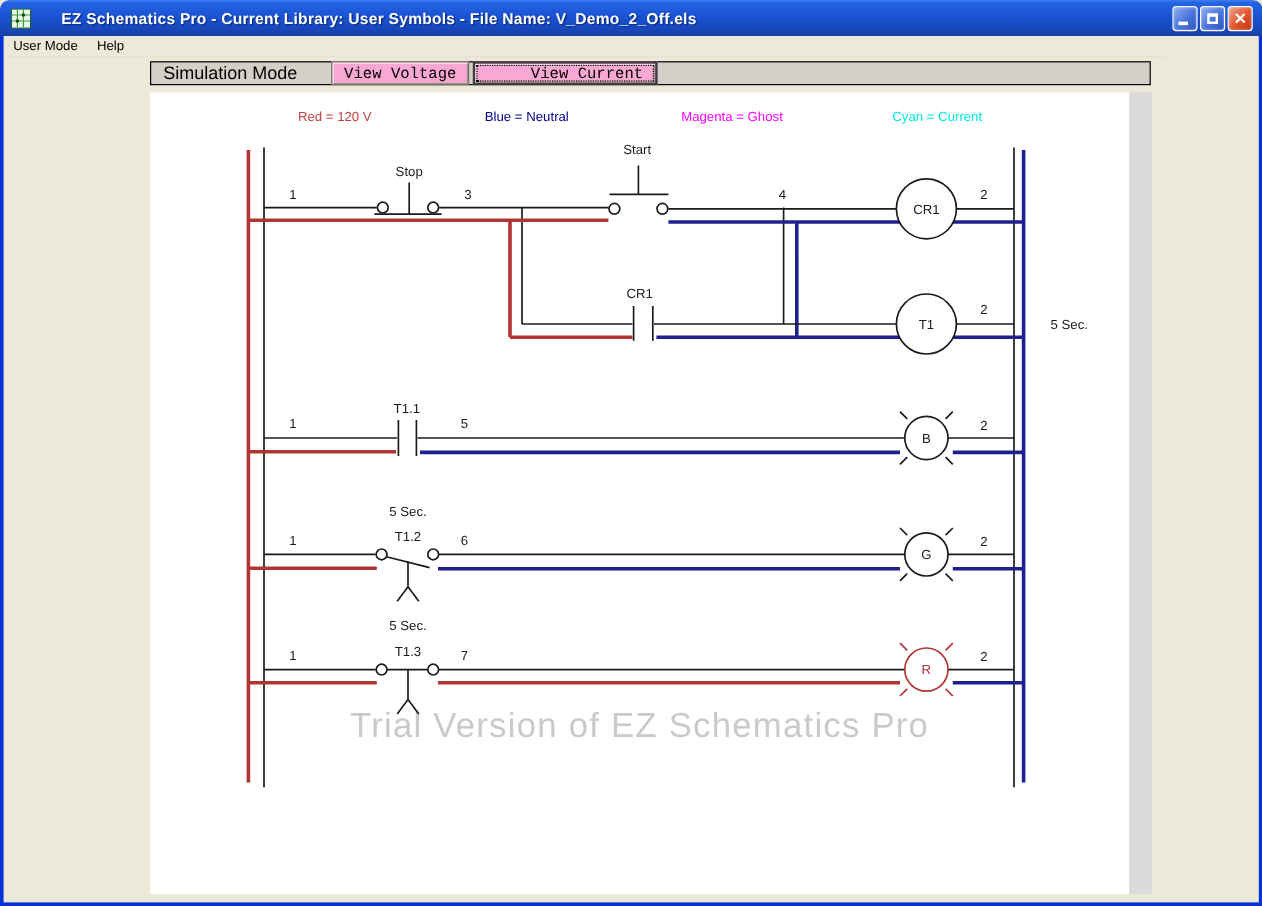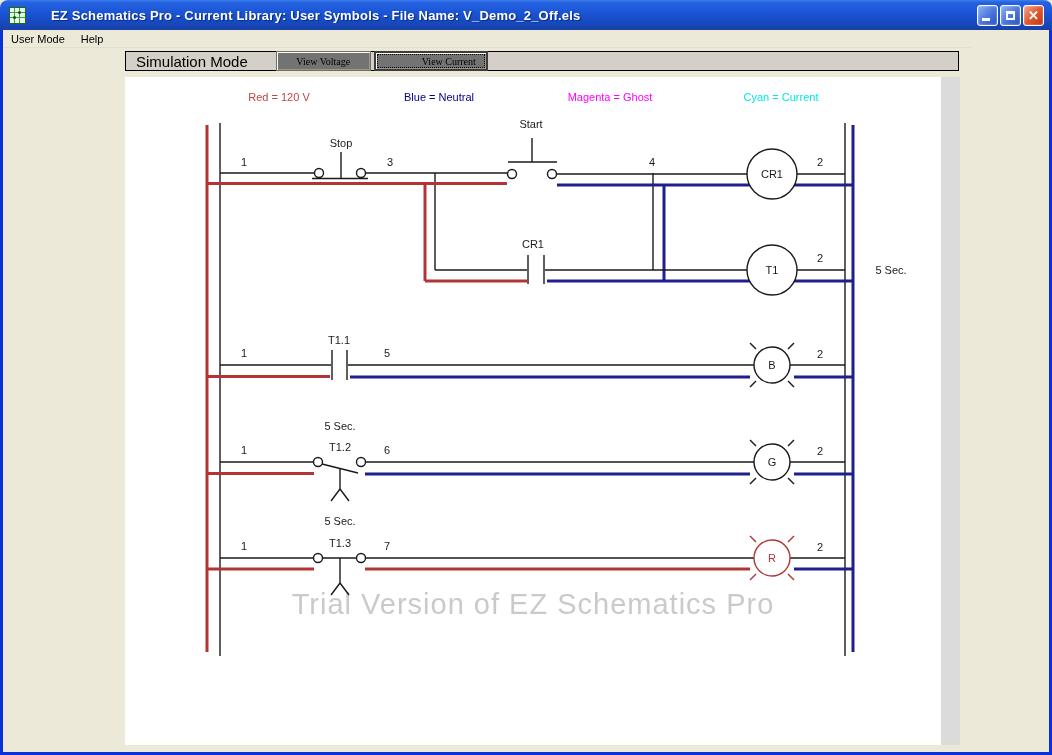--- a/index.html
+++ b/index.html
@@ -45,23 +45,23 @@
   
   .workspace{position:absolute;left:3px;top:48px;width:1046px;height:704px;background:#ECE9D8;}
   .toolbar{
     position:absolute;left:122px;top:3px;width:834px;height:20px;
     background:#D4D0C8;border:1px solid #000;
     display:flex;align-items:center;
   }
   .sim-label{font-size:15px;color:#000;margin:0 28px 0 10px;white-space:nowrap;}
   .tb-btn{
     height:20px;min-width:95px;margin-right:3px;padding:0 10px;
-    background:#737373;border:1px solid #716F64;
+    background:#f9a8d4;border:1px solid #716F64;
     box-shadow:inset 1px 1px 0 #fff, inset -1px -1px 0 #9a9889;
-    font-family:Liberation Serif, serif;font-size:10px;color:#000;
+    font-family:Liberation Mono, monospace;font-size:13px;color:#000;
   }
   .tb-btn.default{
     border:2px solid #3c3c3c;outline:1px dotted #000;outline-offset:-4px;
     min-width:110px;
     padding-left:46px;
   }
   .canvas{position:absolute;left:122px;top:29px;width:816px;height:668px;background:#fff;}
   .graystrip{position:absolute;left:938px;top:29px;width:19px;height:668px;background:#DBDBDB;}
   svg.overlay{position:absolute;left:-3px;top:0;width:1052px;height:704px;pointer-events:none;}
   svg text{font-family:"Liberation Sans",sans-serif;}

